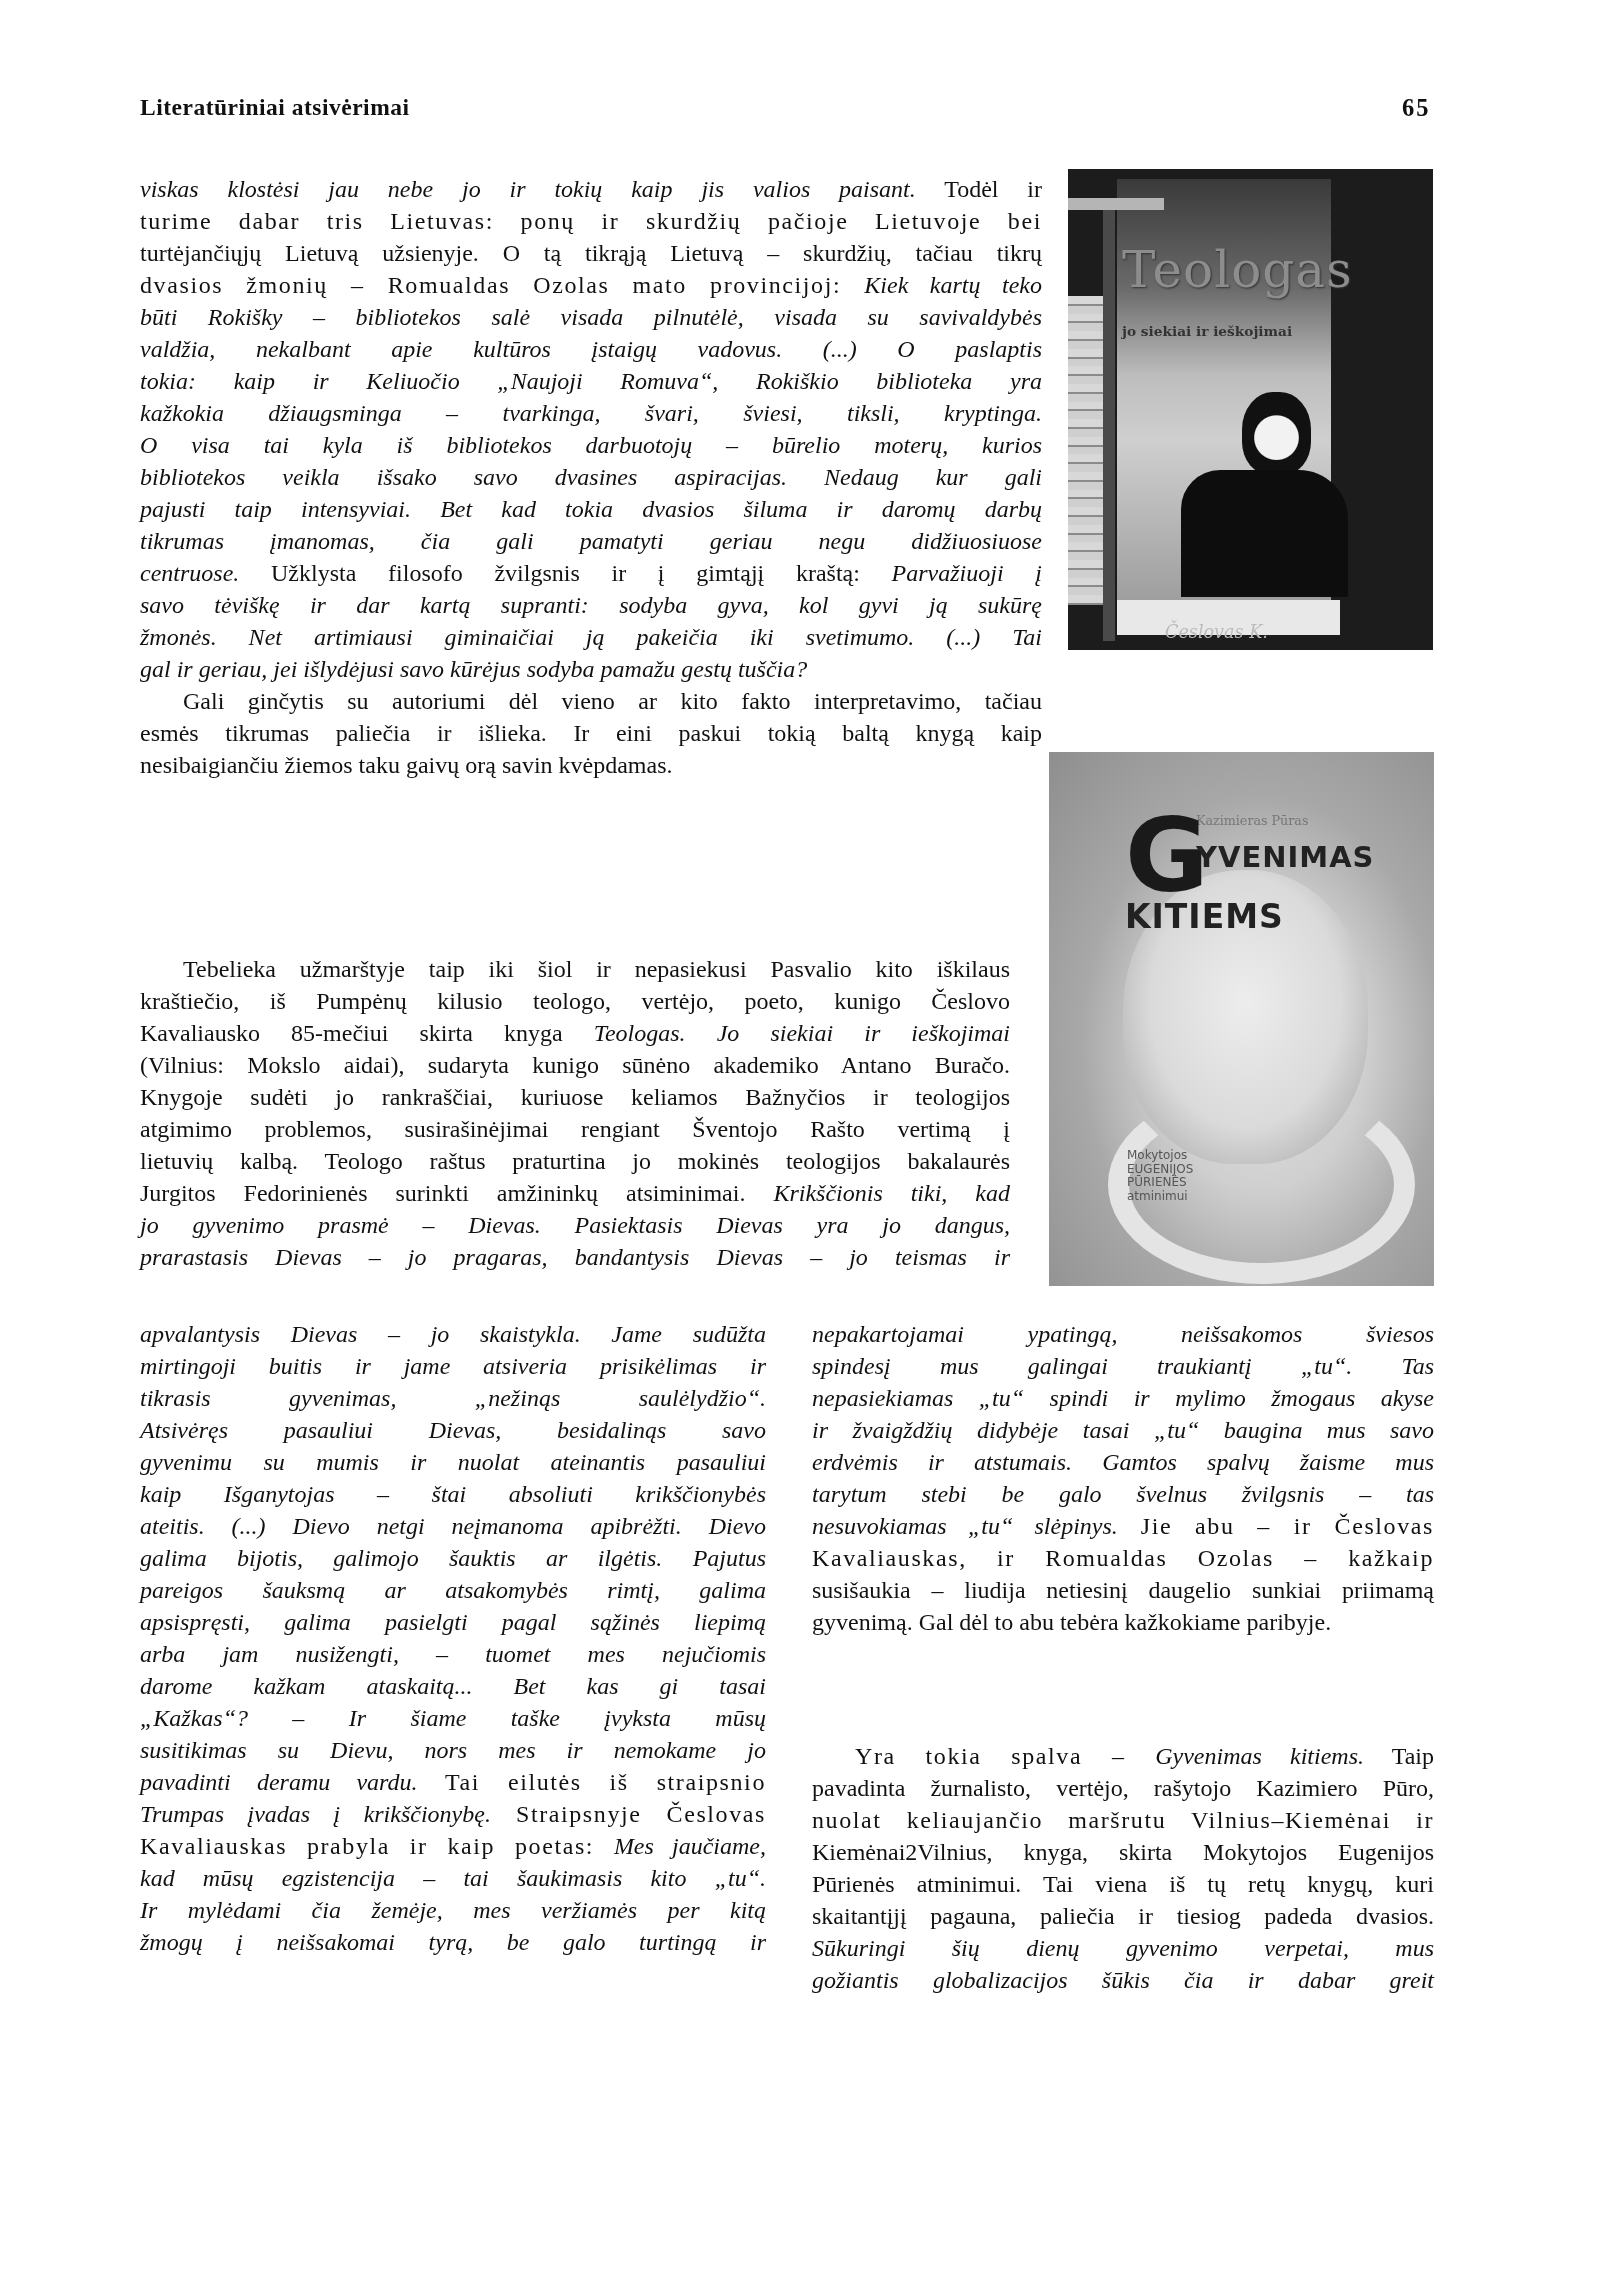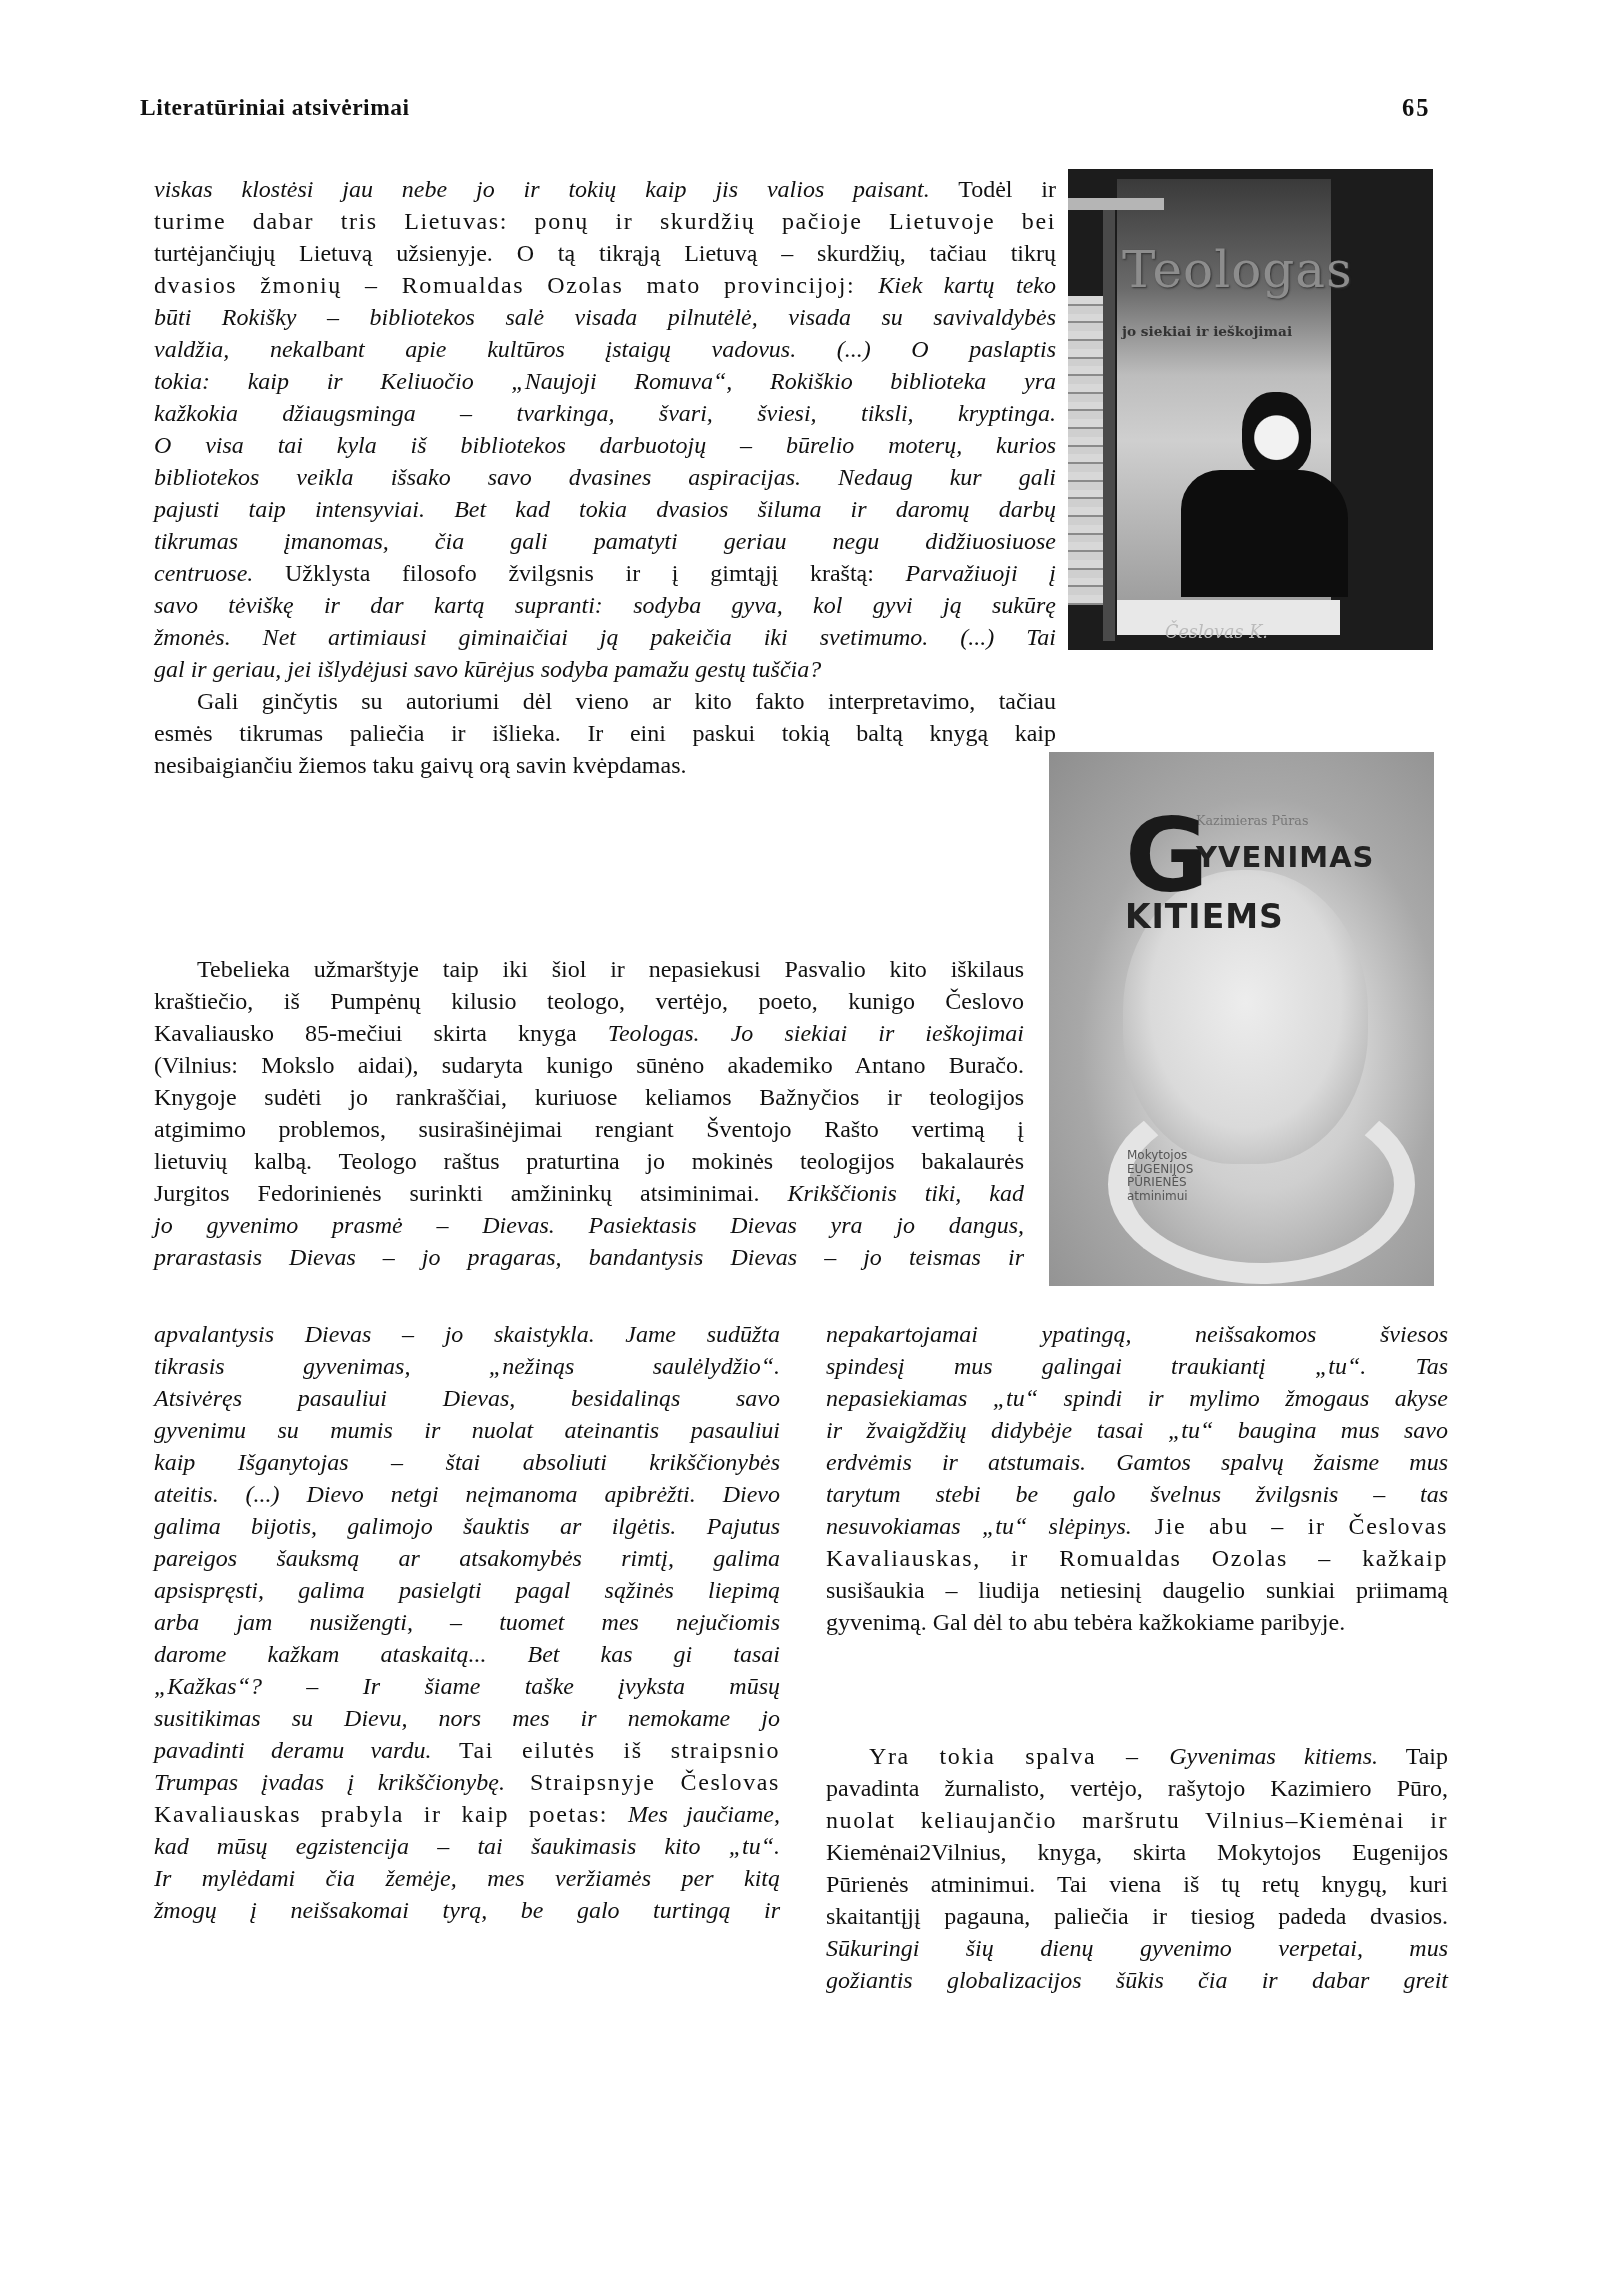--- a/index.html
+++ b/index.html
@@ -2,21 +2,21 @@
 <html><head>
 <meta charset="utf-8">
 <style>
   html, body { margin: 0; padding: 0; background: #ffffff; }
   body { width: 1622px; height: 2293px; position: relative; overflow: hidden;
          font-family: "Liberation Serif", "DejaVu Serif", serif; color: #111; }
   .running-head { position: absolute; top: 94px; left: 140px; font-weight: bold;
                   font-size: 23.5px; letter-spacing: 0.5px; }
   .page-number { position: absolute; top: 94px; left: 1402px; font-weight: bold;
                  font-size: 24.5px; letter-spacing: 2px; }
-  .block { position: absolute; font-size: 24px; margin-left: 14px; }
+  .block { position: absolute; font-size: 24px; }
   .line { height: 32px; line-height: 32px; white-space: nowrap; overflow: visible;
           text-align: justify; text-align-last: justify; }
   .line.last { text-align-last: left; }
   .line.indent { padding-left: 43px; }
   .line span.i { font-style: italic; }
   .line span.sp { letter-spacing: 1.6px; }
   .cover { position: absolute; overflow: hidden; }
   
   .cover-teologas { left: 1068px; top: 169px; width: 365px; height: 481px; background: #1c1c1c; }
   .cover-teologas .panel { position: absolute; left: 49px; top: 9.8px; width: 214px; height: 436px;
@@ -122,20 +122,21 @@
     <div class="line"><span>Knygoje sudėti jo rankraščiai, kuriuose keliamos Bažnyčios ir teologijos</span></div>
     <div class="line"><span>atgimimo problemos, susirašinėjimai rengiant Šventojo Rašto vertimą į</span></div>
     <div class="line"><span>lietuvių kalbą. Teologo raštus praturtina jo mokinės teologijos bakalaurės</span></div>
     <div class="line"><span>Jurgitos Fedorinienės surinkti amžininkų atsiminimai. </span><span class="i">Krikščionis tiki, kad</span></div>
     <div class="line"><span class="i">jo gyvenimo prasmė – Dievas. Pasiektasis Dievas yra jo dangus,</span></div>
     <div class="line"><span class="i">prarastasis Dievas – jo pragaras, bandantysis Dievas – jo teismas ir</span></div>
   </div>
 
 <div class="block" style="left:140px; top:1318px; width:626px;">
     <div class="line"><span class="i">apvalantysis Dievas – jo skaistykla. Jame sudūžta</span></div>
+    <div class="line"><span class="i">mirtingoji buitis ir jame atsiveria prisikėlimas ir</span></div>
     <div class="line"><span class="i">tikrasis gyvenimas, „nežinąs saulėlydžio“.</span></div>
     <div class="line"><span class="i">Atsivėręs pasauliui Dievas, besidalinąs savo</span></div>
     <div class="line"><span class="i">gyvenimu su mumis ir nuolat ateinantis pasauliui</span></div>
     <div class="line"><span class="i">kaip Išganytojas – štai absoliuti krikščionybės</span></div>
     <div class="line"><span class="i">ateitis. (...) Dievo netgi neįmanoma apibrėžti. Dievo</span></div>
     <div class="line"><span class="i">galima bijotis, galimojo šauktis ar ilgėtis. Pajutus</span></div>
     <div class="line"><span class="i">pareigos šauksmą ar atsakomybės rimtį, galima</span></div>
     <div class="line"><span class="i">apsispręsti, galima pasielgti pagal sąžinės liepimą</span></div>
     <div class="line"><span class="i">arba jam nusižengti, – tuomet mes nejučiomis</span></div>
     <div class="line"><span class="i">darome kažkam ataskaitą... Bet kas gi tasai</span></div>

